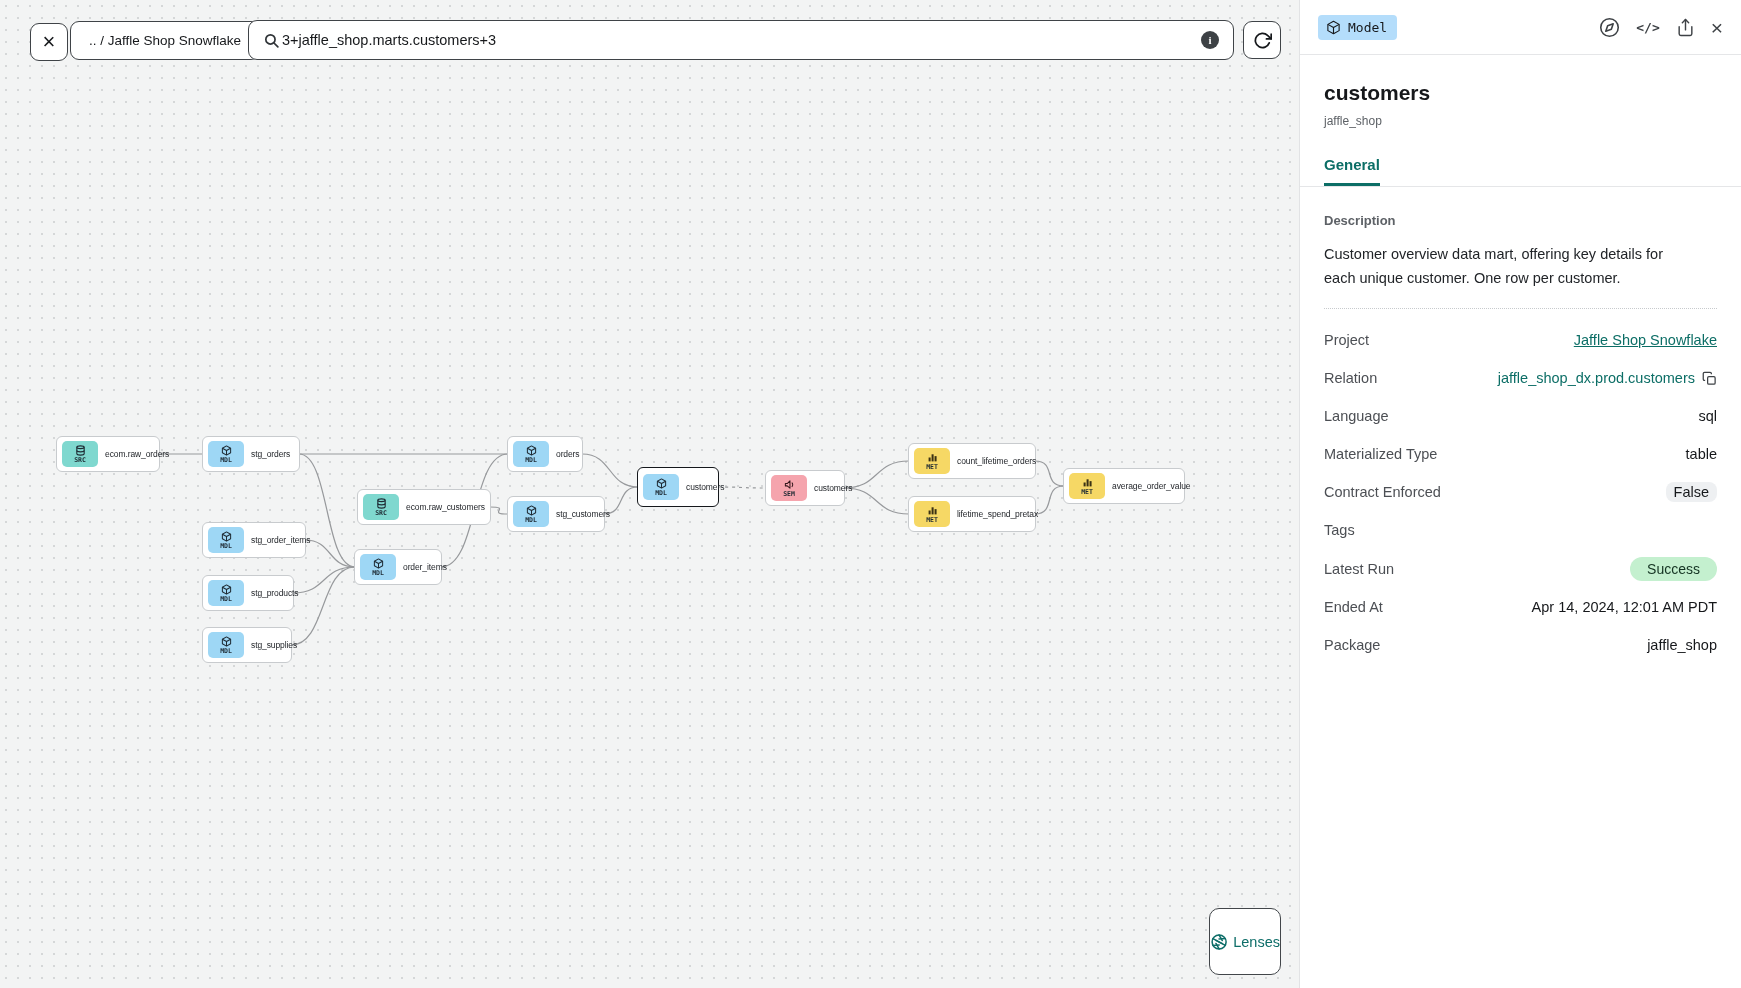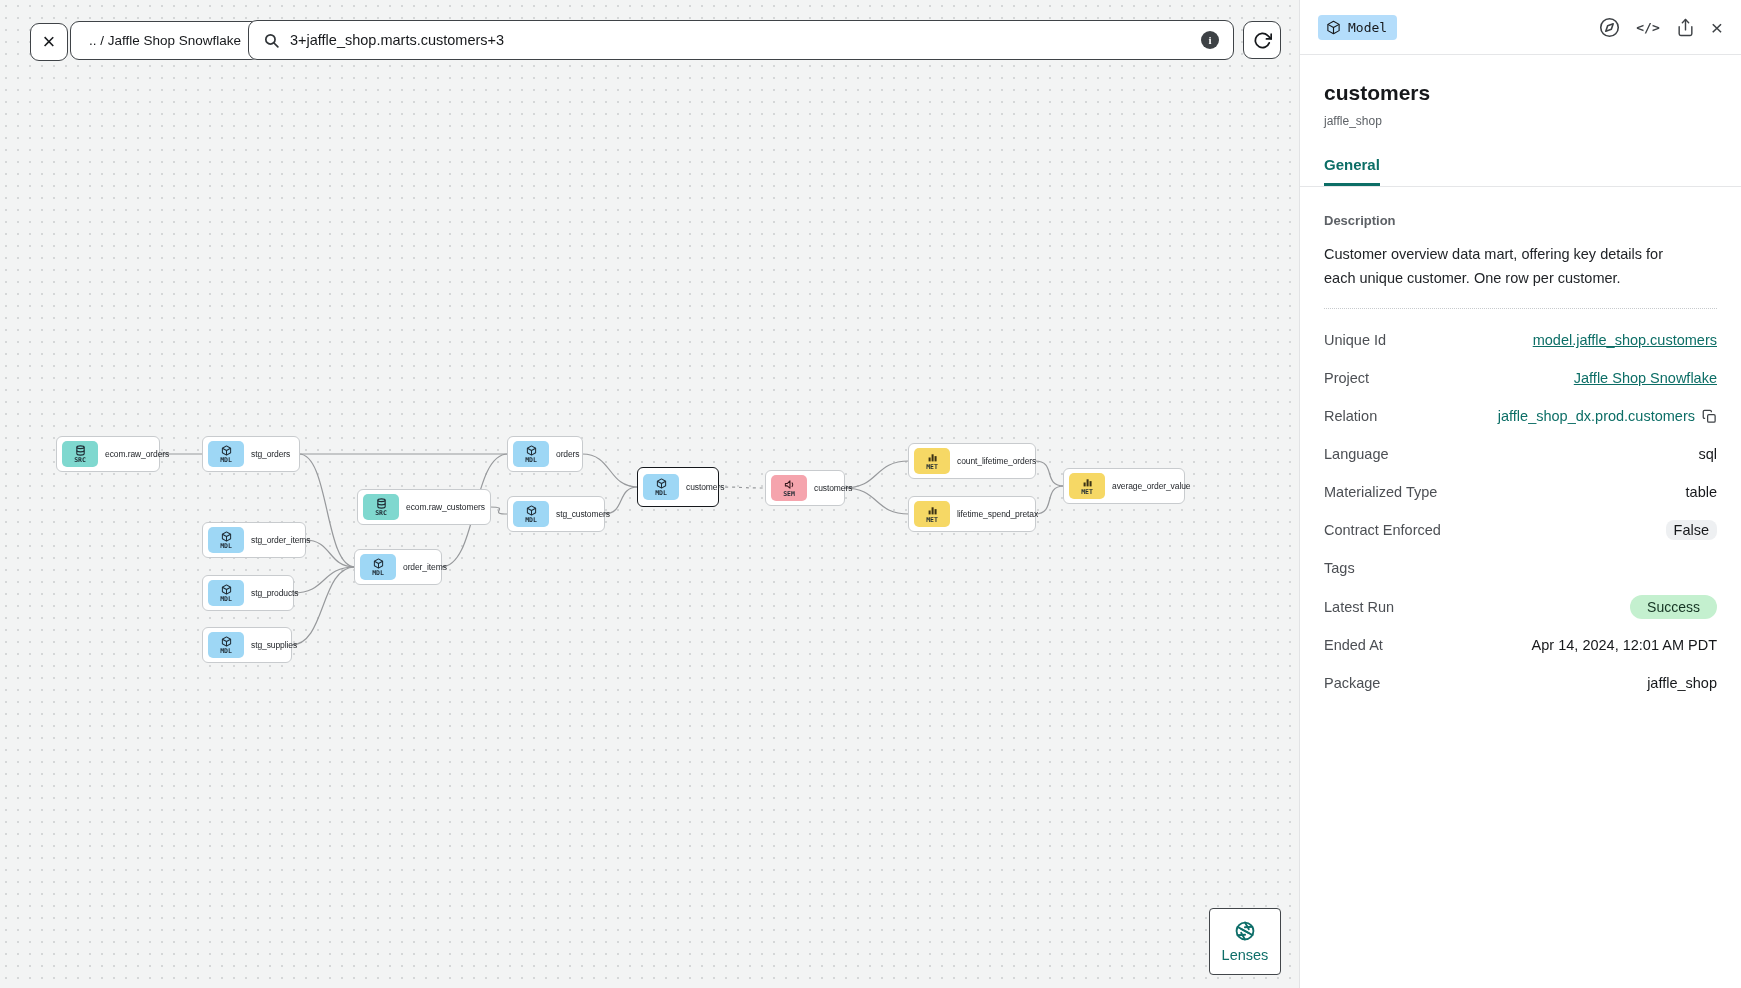--- a/index.html
+++ b/index.html
@@ -47,37 +47,37 @@
   #btn-close-lineage { left:30px; top:23px; font-size:22px; font-weight:400; }
   #btn-refresh { left:1243px; top:21px; }
   .crumb {
     position:absolute; left:70px; top:21px; height:39px; padding:0 18px;
     background:#fff; border:1px solid #3f4347; border-radius:9px; cursor:pointer;
     font-size:13.5px; color:#16181b; display:flex; align-items:center;
   }
   .search {
     position:absolute; left:248px; top:20px; width:986px; height:40px;
     background:#fff; border:1px solid #3f4347; border-radius:9px;
-    display:flex; align-items:center; padding:0 14px; gap:10px;
+    display:flex; align-items:center; padding:0 14px; gap:2px;
   }
   .search input {
     flex:1; border:none; outline:none; font-size:14.5px; color:#16181b;
     font-family:"Liberation Sans", sans-serif; background:transparent;
   }
   .info-dot {
     width:18px; height:18px; border-radius:50%; background:#3d4145; color:#fff;
     font-size:11px; font-weight:700; font-family:"Liberation Serif", serif;
     display:flex; align-items:center; justify-content:center; cursor:pointer; flex:0 0 auto;
   }
 
   
   .lenses {
     position:absolute; left:1209px; top:908px; width:72px; height:67px; z-index:5;
-    background:#fff; border:1px solid #42464a; border-radius:4px; cursor:pointer;
-    display:flex; flex-direction:column; align-items:center; justify-content:center; gap:5px;
+    background:#fff; border:1px solid #42464a; border-radius:10px; cursor:pointer;
+    display:flex; flex-direction:row; align-items:center; justify-content:center; gap:5px;
   }
   .lenses span { font-size:14.5px; color:#0e6e69; }
 
   
   .panel {
     position:relative; width:442px; height:988px; background:#fff;
     border-left:1px solid #e2e3e5; flex:0 0 auto;
   }
   .panel-head {
     height:55px; display:flex; align-items:center; padding:0 18px;
@@ -376,24 +376,20 @@
     <div class="tabs">
       <span class="tab">General</span>
     </div>
 
     <div class="panel-body">
       <div class="sect-label">Description</div>
       <p class="desc">Customer overview data mart, offering key details for each unique customer. One row per customer.</p>
       <hr class="dotted">
       <div id="field-rows">
           <div class="frow">
-            <span class="flabel">Unique Id</span>
-            <span class="fvalue link-underline">model.jaffle_shop.customers</span>
-          </div>
-          <div class="frow">
             <span class="flabel">Project</span>
             <span class="fvalue link-underline">Jaffle Shop Snowflake</span>
           </div>
           <div class="frow">
             <span class="flabel">Relation</span>
             <span class="fvalue link">jaffle_shop_dx.prod.customers<span class="copy-ic">
                 <svg width="15" height="15" viewBox="0 0 24 24" fill="none" stroke="#3d4145" stroke-width="2" stroke-linejoin="round">
                   <rect x="9" y="9" width="12" height="12" rx="2"></rect>
                   <path d="M5 15 H4 a2 2 0 0 1 -2 -2 V4 a2 2 0 0 1 2 -2 h9 a2 2 0 0 1 2 2 v1"></path>
                 </svg>

